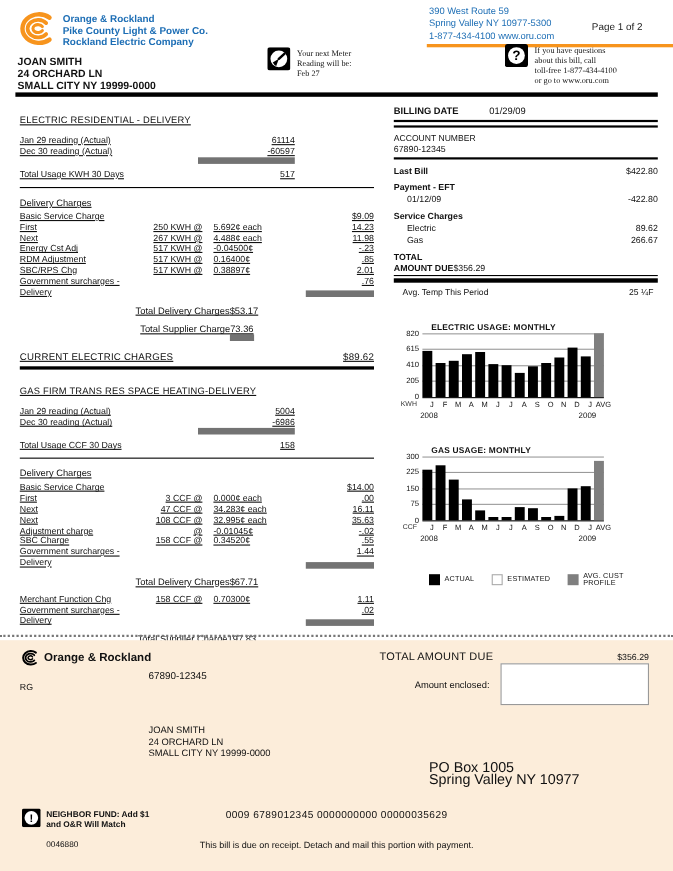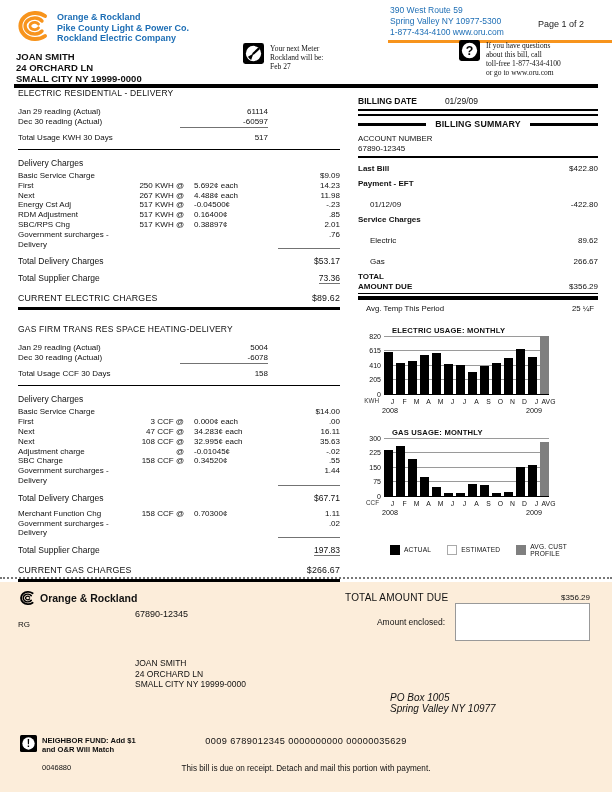--- a/index.html
+++ b/index.html
@@ -18,59 +18,59 @@
   .orange-rule { position:absolute; left:388px; right:0; top:40px; height:3px; background:#f7941d; }
   .cust-address { position:absolute; left:16px; top:51px; font-size:9.5px; font-weight:bold; line-height:11px; }
   .note { position:absolute; display:flex; gap:6px; }
   .note-meter { left:243px; top:43px; }
   .note-q { left:459px; top:40px; }
   .note-icon { width:21px; height:21px; flex:0 0 21px; }
   .note-text { font-size:7.5px; line-height:9px; padding-top:1px;font-family:Liberation Serif, serif; }
   .header-rule { position:absolute; left:14px; right:14px; top:84px; height:4px; background:#000; }
 
   
-  #left-col { position:absolute; left:18px; top:88px; width:322px; font-size:8px; }
+  #left-col { position:absolute; left:18px; top:104px; width:322px; font-size:8px;text-decoration:underline; }
   .svc-title { font-size:8.5px; letter-spacing:.2px; margin-bottom:9px; }
   .reading-row { display:grid; grid-template-columns:1fr 88px 72px; line-height:10px; }
   .rr-value { text-align:right; }
   .usage-row { display:grid; grid-template-columns:1fr 88px 72px; line-height:10px; margin-top:5px; }
   .rule-thin { border-top:1px solid #000; margin:6px 0 8px 0; }
   .grp-heading { font-size:8.5px; margin-bottom:3px; }
   .charge-row { display:grid; grid-template-columns:102px 64px 94px 1fr; line-height:9.8px; }
   .cq { text-align:right; }
   .cr { padding-left:10px; }
   .ca { text-align:right; }
-  .u { border-bottom:1px solid #737373; }
-  .total-row { display:flex; justify-content:space-between; font-size:8.5px; margin-top:7px; }
+  .u { border-bottom:6px solid #737373; }
+  .total-row { display:flex; justify-content:center; font-size:8.5px; margin-top:7px; }
   .section-total { display:flex; justify-content:space-between; font-size:8.8px; margin-top:9px; letter-spacing:.2px; }
   .rule-section { height:3px; background:#000; margin-top:4px; margin-bottom:9px; }
   .gas-block { margin-top:14px; }
 
   
   #right-col { position:absolute; left:358px; top:96px; width:240px; font-size:8px; }
   .bdate-row { display:flex; font-weight:bold; font-size:8.5px; }
   .bdate-row .bd-value { margin-left:28px; font-weight:normal; }
   .double-rule { margin-top:3px; height:7px; border-top:2.5px solid #000; border-bottom:2.5px solid #000; }
   .bs-heading { display:flex; align-items:center; margin-top:3px; }
   .bs-bar { height:3px; background:#000; flex:1; }
   .bs-text { font-size:8.8px; font-weight:bold; margin:0 9px; letter-spacing:.2px; }
   .acct-label { font-size:7.8px; margin-top:5px; }
   .acct-num { margin-top:1px; }
   .rule-2 { height:2px; background:#000; margin-top:3px; }
   .sum-row { display:flex; justify-content:space-between; margin-top:6px; }
   .sum-row .lbl-b { font-weight:bold; }
   .sum-indent { padding-left:12px; }
-  .sum-sub { display:flex; justify-content:space-between; margin-top:12px; }
-  .amount-due-row { display:flex; justify-content:space-between; font-weight:bold; border-bottom:1.5px solid #000; padding-bottom:2px; margin-top:1px; }
+  .sum-sub { display:flex; justify-content:space-between; margin-top:2px; }
+  .amount-due-row { display:flex; font-weight:bold; border-bottom:1.5px solid #000; padding-bottom:2px; margin-top:1px; }
   .amount-due-row .ad-val { font-weight:normal; }
   .rule-3 { height:3.5px; background:#000; margin-top:2px; }
   .temp-row { display:flex; justify-content:space-between; font-size:7.8px; margin-top:4px; padding:0 4px 0 8px; }
 
   
-  .chart { margin-top:13px; position:relative; }
+  .chart { margin-top:23px; position:relative; }
   .chart-title { font-size:7.6px; font-weight:bold; letter-spacing:.2px; margin-left:34px; margin-bottom:2px; }
   .chart-body { display:flex; }
   .yaxis { position:relative; width:26px; flex:0 0 26px; }
   .ytick { position:absolute; right:3px; font-size:7px; }
   .yunit { position:absolute; right:5px; font-size:6.3px; color:#333; }
   .plot { position:relative; width:165px; height:58px; border-bottom:1.5px solid #000; display:flex; align-items:flex-end; gap:3px; }
   .gridline { position:absolute; left:0; right:0; height:1px; background:#9a9a9a; }
   .bar { width:9px; flex:0 0 9px; position:relative; z-index:2; }
   .xaxis { display:flex; gap:3px; margin-left:30px; margin-top:3px; }
   .xlabel { flex:0 0 9px; width:9px; display:flex; justify-content:center; font-size:6.8px; white-space:nowrap; }
@@ -91,21 +91,21 @@
   .stub-brand { position:absolute; left:18px; top:8px; display:flex; align-items:center; gap:5px; }
   .stub-logo { width:17px; height:16px; }
   .stub-brand-text { font-size:10.5px; font-weight:bold; color:#111; }
   .stub-acct { position:absolute; left:135px; top:27px; font-size:9px; }
   .stub-rg { position:absolute; left:18px; top:38px; font-size:8px; }
   .stub-tad { position:absolute; left:345px; top:10px; font-size:10px; letter-spacing:.2px; }
   .stub-tad-amt { position:absolute; left:500px; top:11px; width:90px; text-align:right; font-size:8px; }
   .stub-enclosed { position:absolute; left:345px; top:35px; width:100px; text-align:right; font-size:8.5px; }
   .enclosed-box { position:absolute; left:455px; top:21px; width:135px; height:38px; background:#fff; border:1px solid #999; }
   .stub-mailto { position:absolute; left:135px; top:76px; font-size:8.5px; line-height:10.5px; }
-  .stub-remit { position:absolute; left:390px; top:110px; font-size:10px; line-height:11px;font-style:italic; }
+  .stub-remit { position:absolute; left:390px; top:110px; font-size:13px; line-height:11px; }
   .nf { position:absolute; left:20px; top:153px; display:flex; gap:5px; }
   .nf-icon { width:17px; height:17px; flex:0 0 17px; }
   .nf-text { font-size:7.6px; font-weight:bold; line-height:9px; padding-top:1px; }
   .stub-form-code { position:absolute; left:42px; top:181px; font-size:7.5px; }
   .stub-scanline { position:absolute; left:0; right:0; top:154px; text-align:center; font-size:9.2px; letter-spacing:.4px; }
   .stub-note { position:absolute; left:0; right:0; top:182px; text-align:center; font-size:8.2px; }
 </style>
 </head>
 <body>
 
@@ -143,21 +143,21 @@
 
     <div class="note note-meter">
       <svg class="note-icon" viewBox="0 0 22 22">
         <rect x="0" y="0" width="22" height="22" rx="2.5" fill="#000"></rect>
         <circle cx="11" cy="11" r="8" fill="#fff"></circle>
         <path d="M11 11 L16.2 6.2" stroke="#000" stroke-width="2.4" stroke-linecap="round"></path>
         <path d="M5.2 14.5 A7 7 0 0 0 8.5 17.8 L11 11 Z" fill="#000"></path>
       </svg>
       <div class="note-text">
         <div>Your next Meter</div>
-        <div>Rockland will be:</div>
+        <div>Reading will be:</div>
         <div>Feb 27</div>
       </div>
     </div>
 
     <div class="note note-q">
       <svg class="note-icon" viewBox="0 0 22 22">
         <rect x="0" y="0" width="22" height="22" rx="2.5" fill="#000"></rect>
         <circle cx="11" cy="11" r="8" fill="#fff"></circle>
         <text x="11" y="15.5" font-size="13" font-weight="bold" text-anchor="middle" fill="#000" font-family="Liberation Sans, sans-serif">?</text>
       </svg>
@@ -257,21 +257,21 @@
     <div class="gas-block">
       <div class="svc-title">GAS FIRM TRANS RES SPACE HEATING-DELIVERY</div>
       <div>
           <div class="reading-row">
             <span class="rr-label">Jan 29  reading (Actual)</span>
             <span class="rr-value">5004</span>
             <span></span>
           </div>
           <div class="reading-row">
             <span class="rr-label">Dec 30 reading (Actual)</span>
-            <span class="rr-value u">-6078</span>
+            <span class="rr-value u">-6986</span>
             <span></span>
           </div>
         </div>
       <div class="usage-row">
         <span>Total Usage CCF 30 Days</span>
         <span class="rr-value">158</span>
         <span></span>
       </div>
       <div class="rule-thin"></div>
       <div class="grp-heading">Delivery Charges</div>
@@ -348,25 +348,20 @@
       <div class="rule-section"></div>
     </div>
   </div>
 
   <div id="right-col">
     <div class="bdate-row">
       <span>BILLING DATE</span>
       <span class="bd-value">01/29/09</span>
     </div>
     <div class="double-rule"></div>
-    <div class="bs-heading">
-      <div class="bs-bar"></div>
-      <div class="bs-text">BILLING SUMMARY</div>
-      <div class="bs-bar"></div>
-    </div>
     <div class="acct-label">ACCOUNT NUMBER</div>
     <div class="acct-num">67890-12345</div>
     <div class="rule-2"></div>
 
     <div class="sum-row">
       <span class="lbl-b">Last Bill</span>
       <span>$422.80</span>
     </div>
     <div class="sum-row">
       <span class="lbl-b">Payment - EFT</span>

